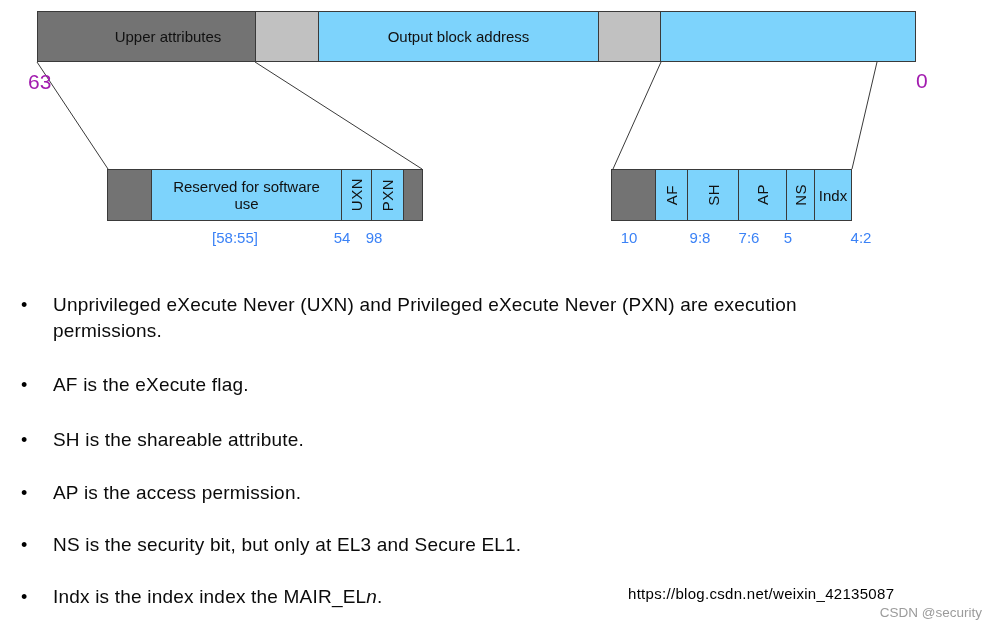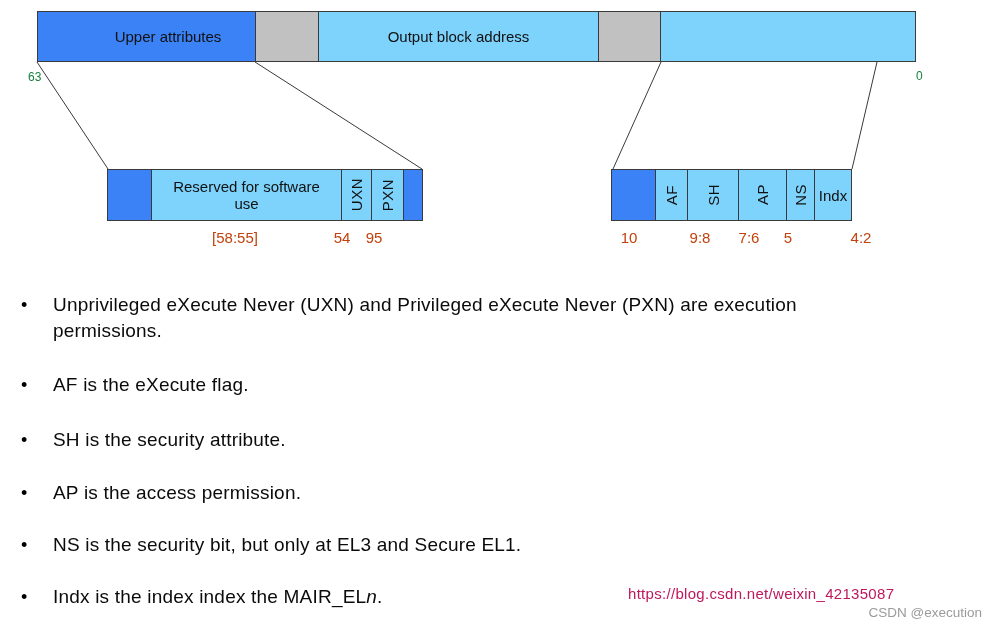--- a/index.html
+++ b/index.html
@@ -13,47 +13,47 @@
   .bar {
     position:absolute; left:37px; top:11px; width:879px; height:51px;
     display:flex; border:1px solid #3a3a3a; background:#fff; overflow:hidden;
   }
   .seg {
     flex:none; height:100%; display:flex; align-items:center; justify-content:center;
     border-right:1px solid #3a3a3a; background:#7dd3fc; font-size:15px; color:#111;
     text-align:center;
   }
   .seg.last { border-right:none; flex:1; }
-  .seg.cyan { background:#3b82f6;padding-left:43px; }
+  .seg.cyan { background:#737373;padding-left:43px; }
   .seg.gray { background:#c1c1c1; }
-  .bitnum { position:absolute; font-size:12px; color:#15803d; }
+  .bitnum { position:absolute; font-size:21px; color:#a21caf; }
   .row {
     position:absolute; height:52px; display:flex;
     border:1px solid #3a3a3a; background:#fff; overflow:hidden;
   }
   .vtext {
     writing-mode:vertical-rl; transform:rotate(180deg);
     font-size:15px; letter-spacing:0.5px; color:#111;
   }
   .res-text {
     width:170px; margin:6px auto; text-align:center;
     font-size:15px; line-height:17px; color:#111;
   }
-  .fieldbit { position:absolute; top:229px; font-size:15px; text-align:center; color:#c2410c; }
+  .fieldbit { position:absolute; top:229px; font-size:15px; text-align:center; color:#3b82f6; }
   
   .bullet-item { position:absolute; left:0; width:994px; }
   .dot { position:absolute; left:21px; top:0; font-size:18px; line-height:26px; color:#000; }
   .btext {
     display:block; margin-left:53px; margin-right:40px;
     font-size:19px; line-height:26px; letter-spacing:0.2px; color:#0b0b0b;
     white-space:pre-line;
   }
   .btext em { font-style:italic; }
   
-  .wm-url { position:absolute; left:628px; top:585px; font-size:15px; color:#be185d; letter-spacing:0.3px; }
+  .wm-url { position:absolute; left:628px; top:585px; font-size:15px; color:#000000; letter-spacing:0.3px; }
   .wm-handle { position:absolute; left:0; top:605px; width:982px; text-align:right; font-size:13.5px; color:#9b9b9b; }
 </style>
 </head>
 <body>
 
 <div class="page">
 
   <svg class="connectors" width="994" height="265" viewBox="0 0 994 265">
     <line x1="37" y1="62" x2="108" y2="169" stroke="#3a3a3a" stroke-width="1"></line>
     <line x1="255" y1="62" x2="422" y2="169" stroke="#3a3a3a" stroke-width="1"></line>
@@ -83,21 +83,21 @@
     <div class="seg" style="width:30px">
       <span class="vtext">UXN</span>
     </div>
     <div class="seg" style="width:32px">
       <span class="vtext">PXN</span>
     </div>
     <div class="seg cyan last"></div>
   </div>
   <div class="fieldbit" style="left:195px; width:80px">[58:55]</div>
   <div class="fieldbit" style="left:327px; width:30px">54</div>
-  <div class="fieldbit" style="left:359px; width:30px">95</div>
+  <div class="fieldbit" style="left:359px; width:30px">98</div>
 
   <div class="row" style="left:611px; top:169px; width:241px">
     <div class="seg cyan" style="width:31px"></div>
     <div class="seg" style="width:32px">
       <span class="vtext">AF</span>
     </div>
     <div class="seg" style="width:51px">
       <span class="vtext">SH</span>
     </div>
     <div class="seg" style="width:48px">
@@ -120,31 +120,31 @@
     <span class="dot">•</span>
     <span class="btext">Unprivileged eXecute Never (UXN) and Privileged eXecute Never (PXN) are execution
 permissions.</span>
   </div>
   <div class="bullet-item" style="top:372px">
     <span class="dot">•</span>
     <span class="btext">AF is the eXecute flag.</span>
   </div>
   <div class="bullet-item" style="top:427px">
     <span class="dot">•</span>
-    <span class="btext">SH is the security attribute.</span>
+    <span class="btext">SH is the shareable attribute.</span>
   </div>
   <div class="bullet-item" style="top:480px">
     <span class="dot">•</span>
     <span class="btext">AP is the access permission.</span>
   </div>
   <div class="bullet-item" style="top:532px">
     <span class="dot">•</span>
     <span class="btext">NS is the security bit, but only at EL3 and Secure EL1.</span>
   </div>
   <div class="bullet-item" style="top:584px">
     <span class="dot">•</span>
     <span class="btext"><span>Indx is the index index the MAIR_EL</span><em>n</em><span>.</span></span>
   </div>
 
   <div class="wm-url">https://blog.csdn.net/weixin_42135087</div>
-  <div class="wm-handle">CSDN @execution</div>
+  <div class="wm-handle">CSDN @security</div>
 
 </div>
 
 </body></html>

